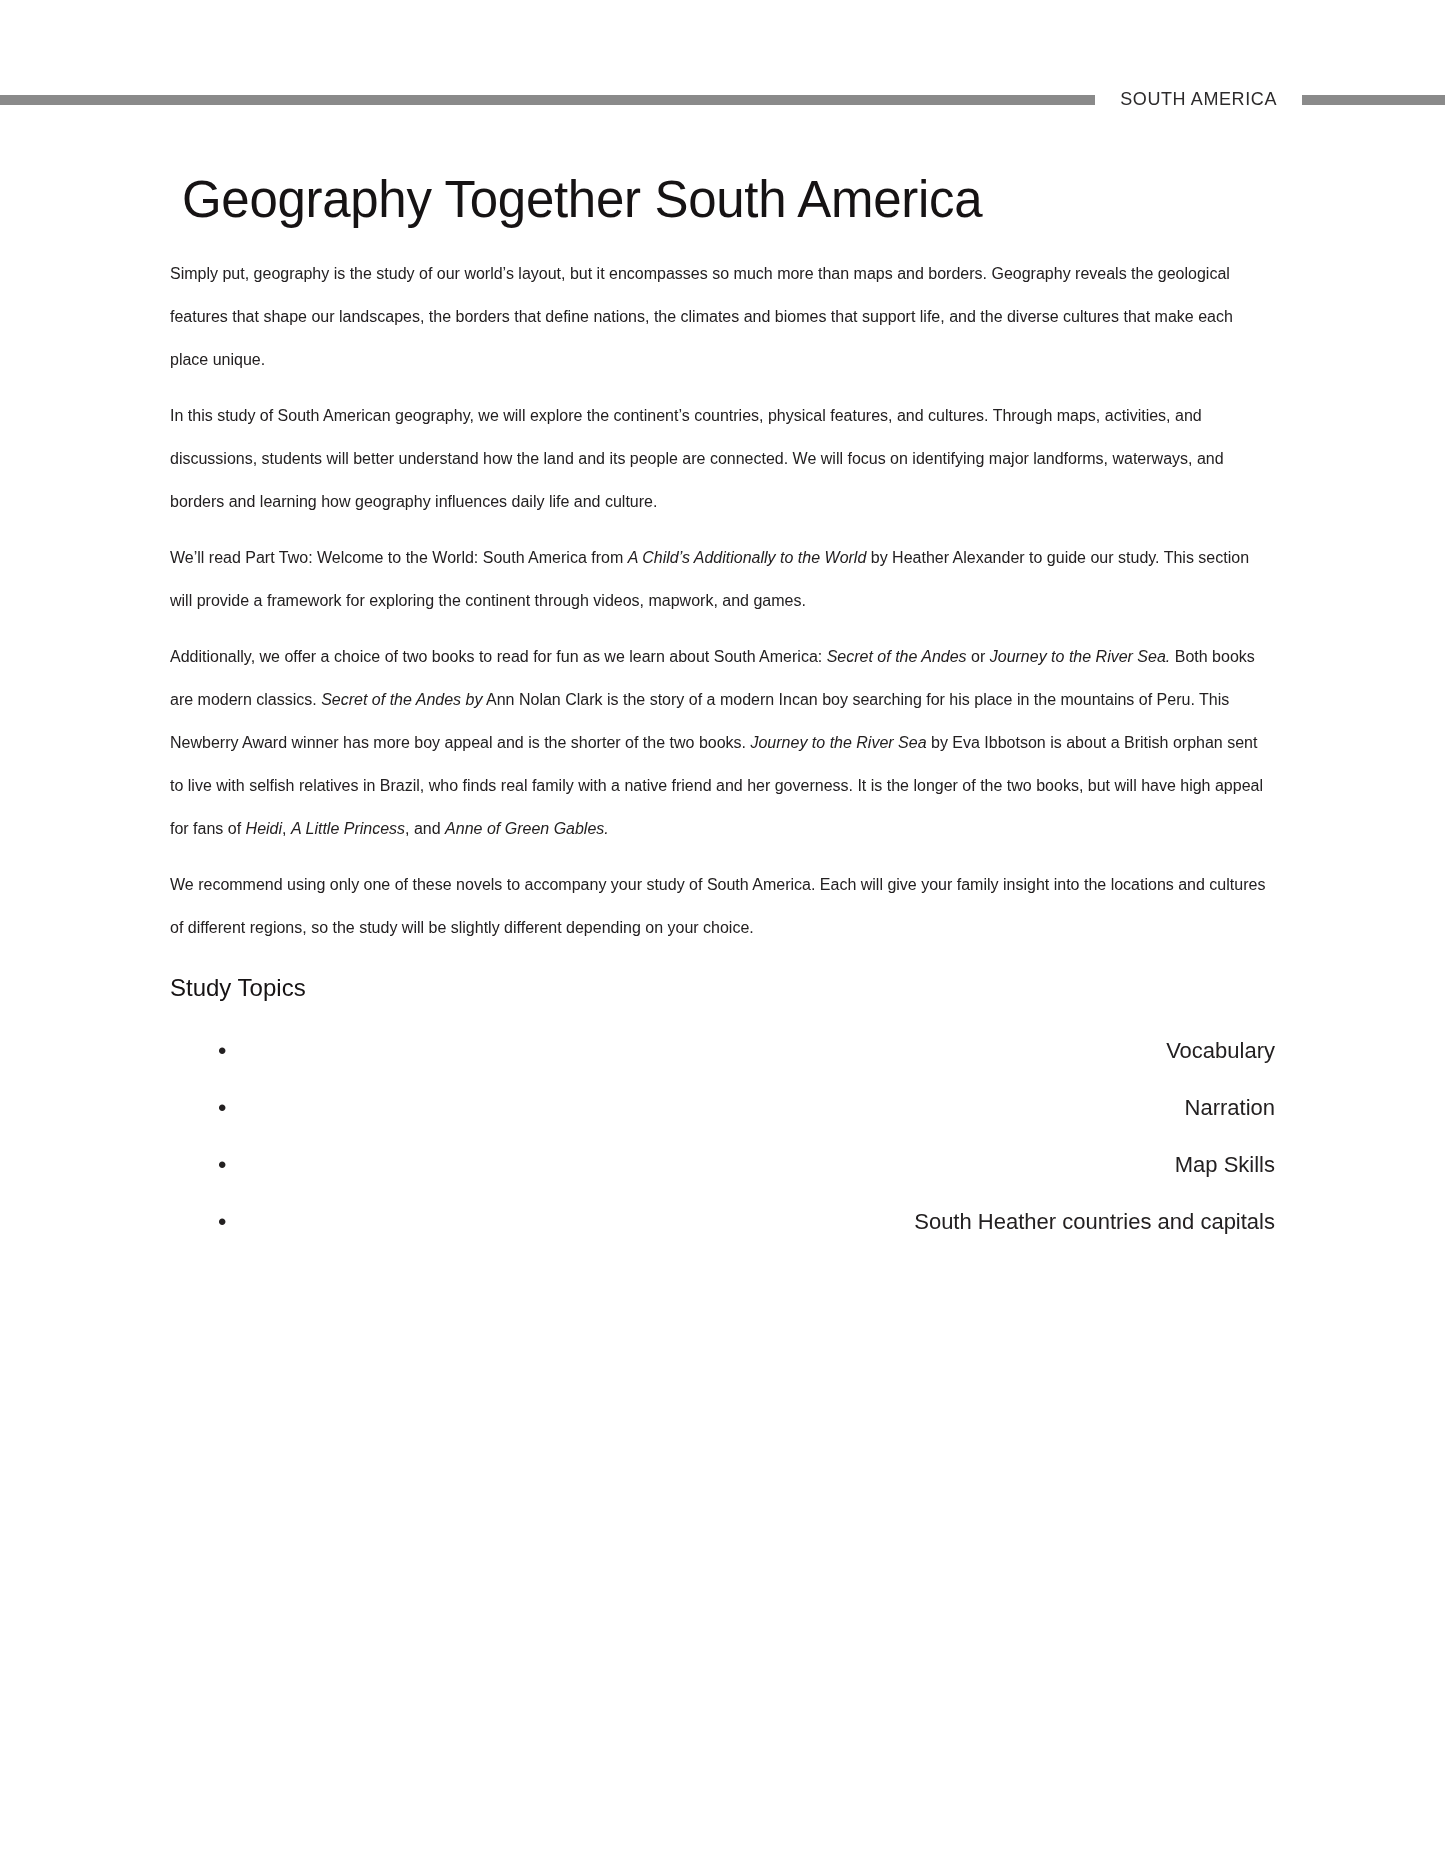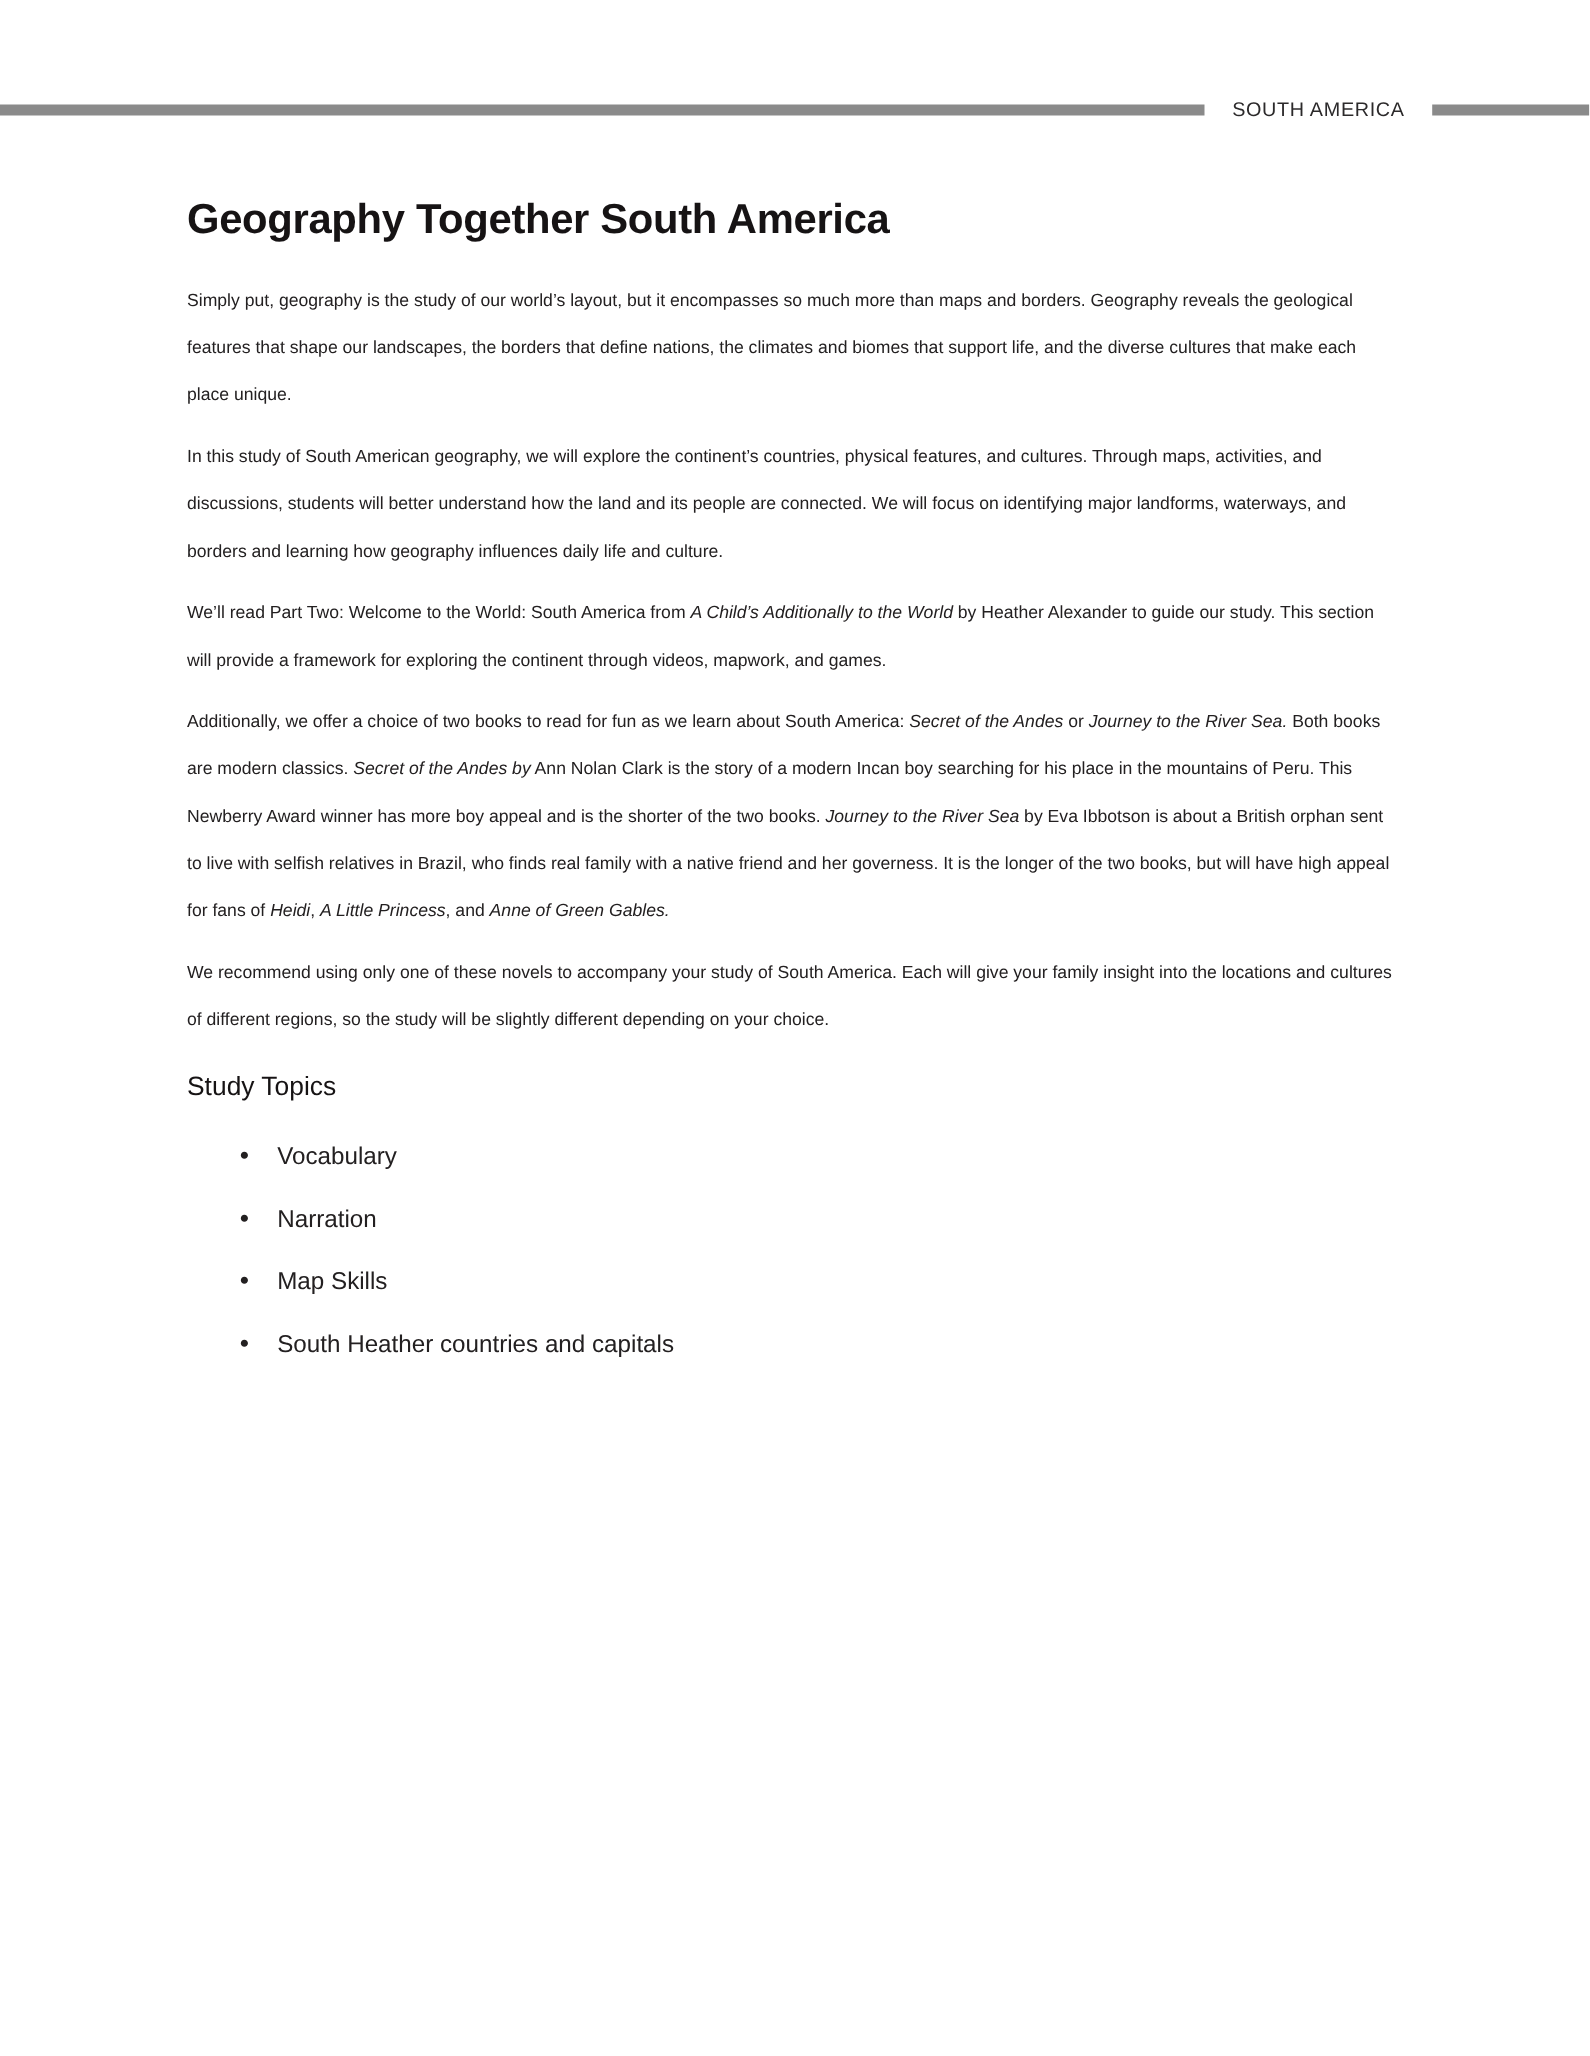--- a/index.html
+++ b/index.html
@@ -36,24 +36,24 @@
   }
 
   
   .content {
     position:absolute;
     left:170px;
     width:1105px;
     top:178px;
   }
   .title {
-    margin:0 0 30px 0;
-    font-size:38px;
+    margin:0 0 30px 12px;
+    font-size:51px;
     line-height:44px;
-    font-weight:bold;
+    font-weight:normal;
     letter-spacing:-0.3px;
     color:#161314;
   }
   .para {
     margin:0 0 13px 0;
     font-size:16px;
     line-height:43px;
     font-weight:300;
     color:#232021;
   }
@@ -64,20 +64,21 @@
     font-size:24px;
     line-height:30px;
     font-weight:normal;
     color:#161314;
   }
 
   .topics {
     list-style:none;
     margin:0;
     padding:0 0 0 48px;
+    text-align:right;
   }
   .topics li {
     position:relative;
     padding-left:34px;
     font-size:22px;
     line-height:43px;
     font-weight:300;
     margin-bottom:14px;
     color:#232021;
   }

